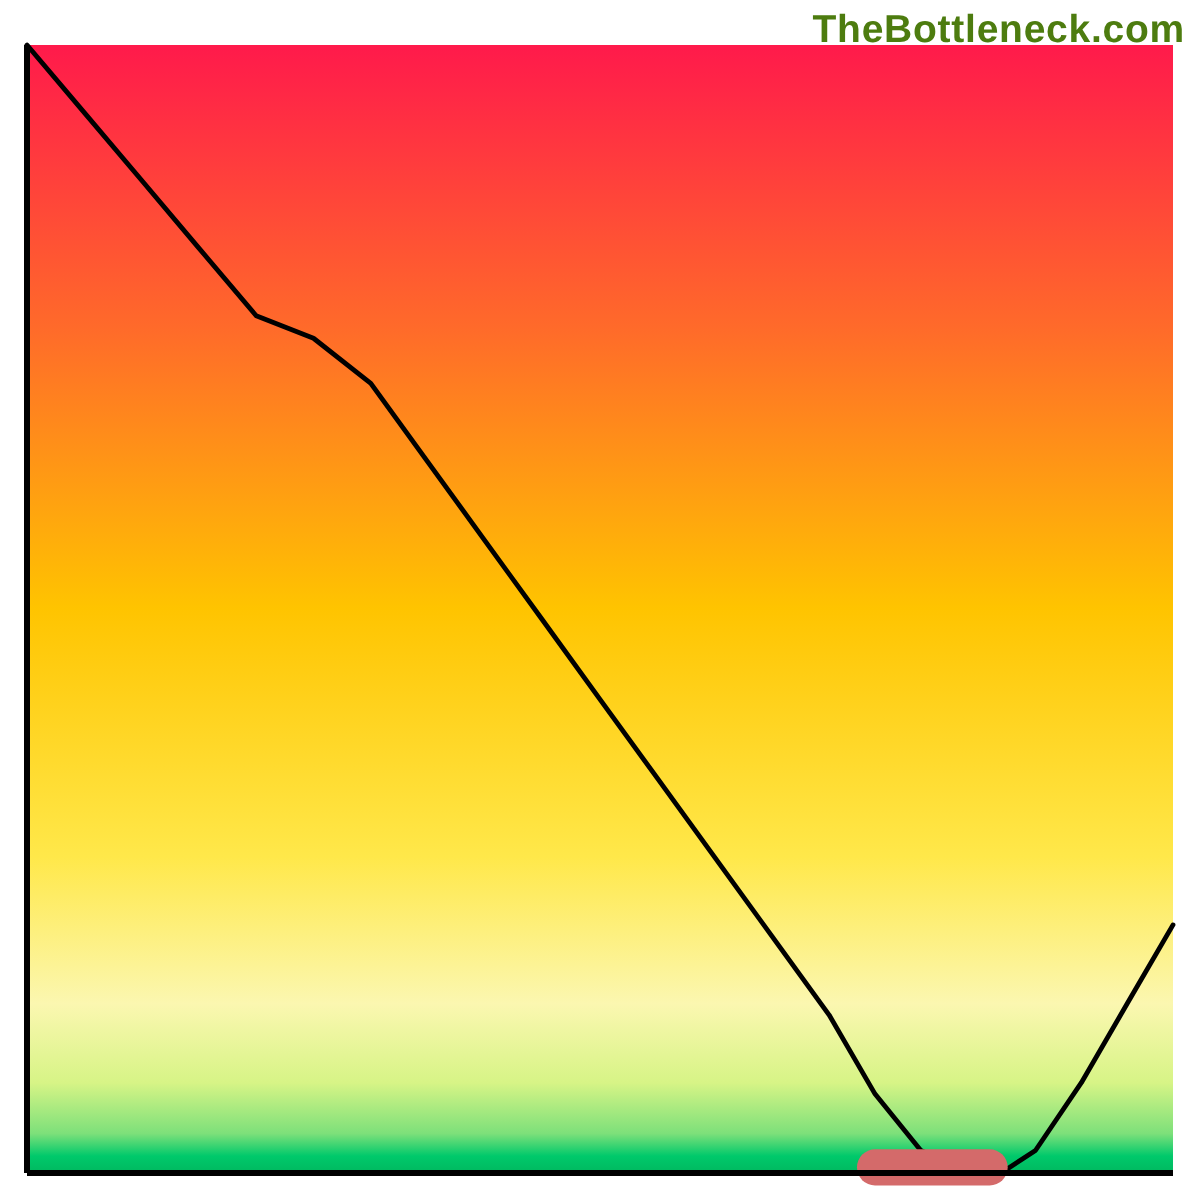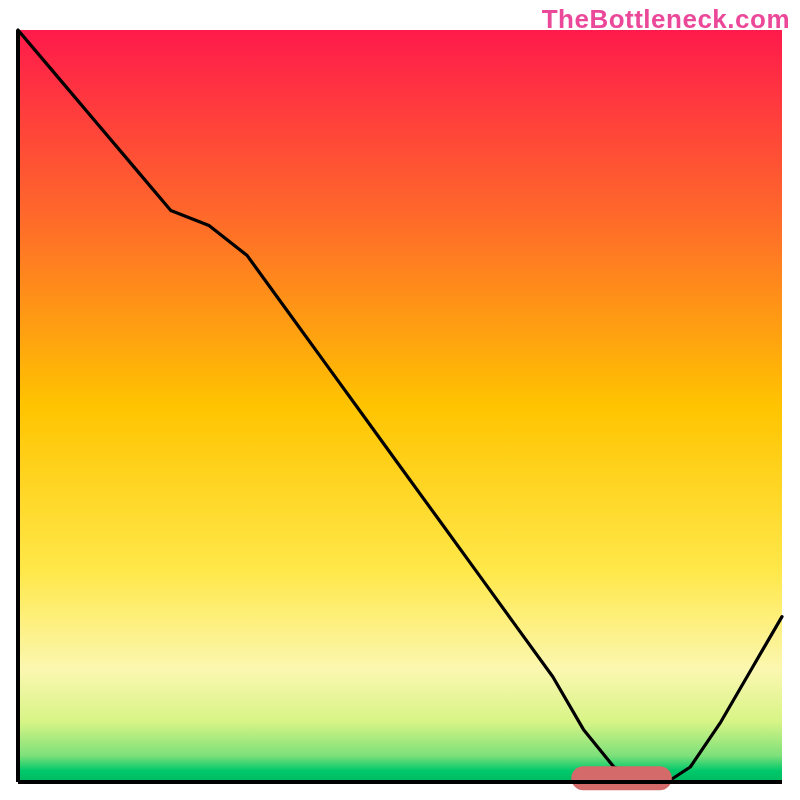--- a/index.html
+++ b/index.html
@@ -18,21 +18,21 @@
   svg {
     display: block;
   }
   .watermark {
     position: absolute;
     top: 4px;
     right: 10px;
     font-family: Arial, Helvetica, sans-serif;
     font-size: 26px;
     font-weight: 600;
-    color: #ec4899;
+    color: #4d7c0f;
     letter-spacing: 0.5px;
     user-select: none;
   }
 </style>
 </head>
 <body>
 
 <div class="chart-container">
   <svg id="chart-svg" width="800" height="800" viewBox="0 0 800 800">
     <defs>

